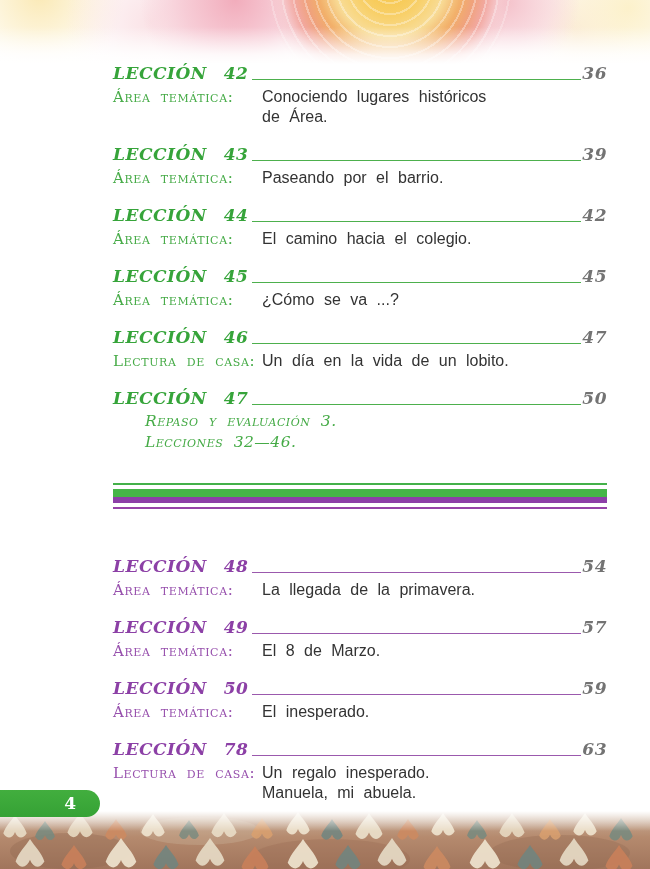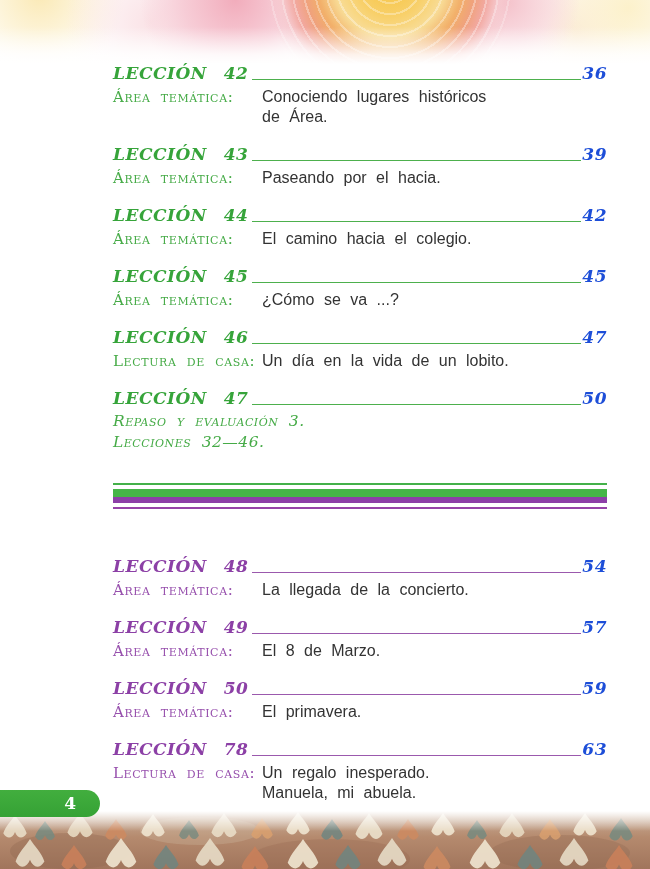--- a/index.html
+++ b/index.html
@@ -55,39 +55,39 @@
 
   .entry{margin-bottom:14px;}
   .title-row{
     display:flex;align-items:flex-end;height:23px;
     font-family:"DejaVu Serif","Liberation Serif",serif;
     font-style:italic;font-weight:bold;font-size:17px;
     color:var(--main);letter-spacing:.5px;
   }
   .lesson-num{margin-left:17px;}
   .leader{flex:1;border-bottom:1.5px solid var(--line);margin:0 1px 3px 4px;}
-  .page-num{color:#1d4ed8;margin-top:8px;}
+  .page-num{color:#737373;margin-top:8px;}
 
   .desc-row{display:flex;margin-top:4px;}
   .label{
     flex:0 0 149px;white-space:nowrap;
     font-family:"DejaVu Serif","Liberation Serif",serif;
     font-variant:small-caps;font-size:15px;line-height:20px;
     letter-spacing:.6px;word-spacing:5px;color:var(--label);
   }
   .desc{
     font-size:16px;line-height:20px;color:#333;
     word-spacing:5px;
   }
   .sublines{
     margin-top:3px;
     font-family:"DejaVu Serif","Liberation Serif",serif;
     font-style:italic;font-variant:small-caps;
     font-size:15.5px;line-height:21px;
-    letter-spacing:.5px;word-spacing:5px;color:var(--label);
+    letter-spacing:.5px;word-spacing:5px;color:var(--label);margin-left:32px;
   }
 
   
   .divider{margin:30px 0 44px 0;}
   .d1{height:2px;background:#44b14a;}
   .g1{height:4px;}
   .d2{height:8px;background:#46b548;}
   .d3{height:6px;background:#8d3fa8;}
   .g2{height:4px;}
   .d4{height:2px;background:#9643a8;}
@@ -138,21 +138,21 @@
 
       <div class="entry">
         <div class="title-row">
           <span>LECCIÓN</span>
           <span class="lesson-num">43</span>
           <span class="leader"></span>
           <span class="page-num">39</span>
         </div>
         <div class="desc-row">
           <span class="label">Área temática:</span>
-          <span class="desc">Paseando por el hacia.</span>
+          <span class="desc">Paseando por el barrio.</span>
         </div>
       </div>
 
       <div class="entry">
         <div class="title-row">
           <span>LECCIÓN</span>
           <span class="lesson-num">44</span>
           <span class="leader"></span>
           <span class="page-num">42</span>
         </div>
@@ -215,21 +215,21 @@
 
       <div class="entry">
         <div class="title-row">
           <span>LECCIÓN</span>
           <span class="lesson-num">48</span>
           <span class="leader"></span>
           <span class="page-num">54</span>
         </div>
         <div class="desc-row">
           <span class="label">Área temática:</span>
-          <span class="desc">La llegada de la concierto.</span>
+          <span class="desc">La llegada de la primavera.</span>
         </div>
       </div>
 
       <div class="entry">
         <div class="title-row">
           <span>LECCIÓN</span>
           <span class="lesson-num">49</span>
           <span class="leader"></span>
           <span class="page-num">57</span>
         </div>
@@ -241,21 +241,21 @@
 
       <div class="entry">
         <div class="title-row">
           <span>LECCIÓN</span>
           <span class="lesson-num">50</span>
           <span class="leader"></span>
           <span class="page-num">59</span>
         </div>
         <div class="desc-row">
           <span class="label">Área temática:</span>
-          <span class="desc">El primavera.</span>
+          <span class="desc">El inesperado.</span>
         </div>
       </div>
 
       <div class="entry">
         <div class="title-row">
           <span>LECCIÓN</span>
           <span class="lesson-num">78</span>
           <span class="leader"></span>
           <span class="page-num">63</span>
         </div>

